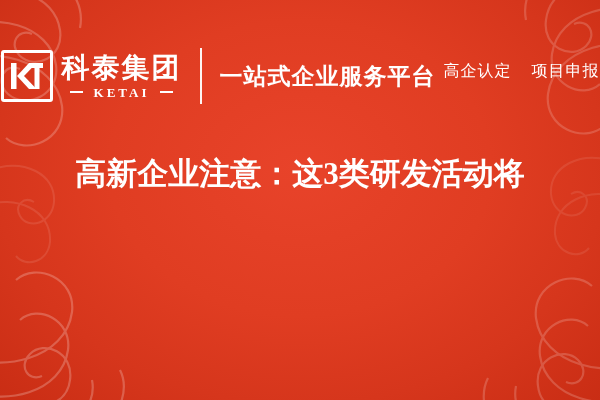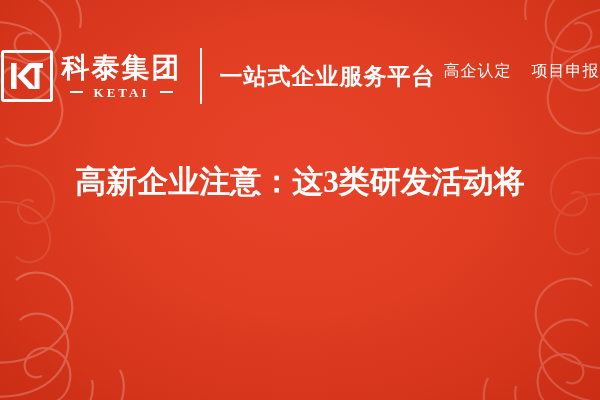--- a/index.html
+++ b/index.html
@@ -124,21 +124,21 @@
     color: #ffffff;
     font-size: 16px;
     letter-spacing: 1px;
     white-space: nowrap;
   }
   .slogan-sub .gap { display:inline-block; width: 10px; }
 
   
   .title-wrap {
     position: absolute;
-    top: 158px;
+    top: 150px;
     left: 0;
     width: 600px;
     text-align: center;
   }
   .title-line {
     color: #ffffff;
     font-size: 31px;
     font-weight: bold;
     line-height: 47px;
     letter-spacing: 0px;

